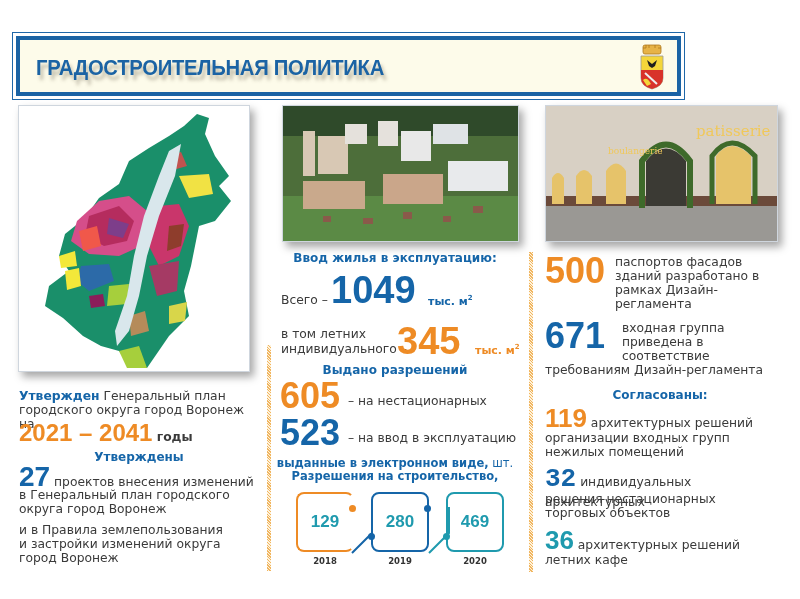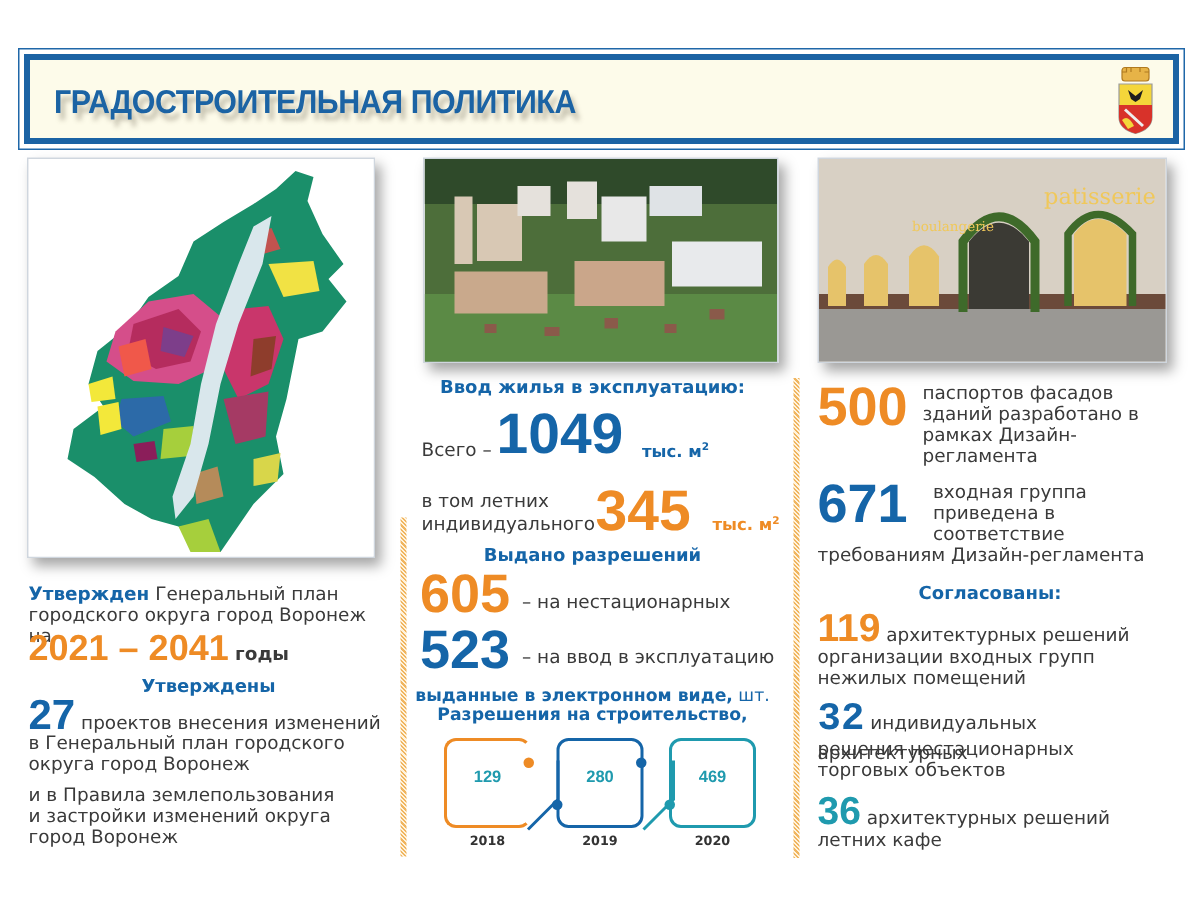--- a/index.html
+++ b/index.html
@@ -1,21 +1,21 @@
 <!DOCTYPE html>
 <html><head>
   <meta charset="utf-8">
   <style>
     * { box-sizing: border-box; margin: 0; padding: 0; }
     html, body { width: 800px; height: 599px; background: #ffffff; overflow: hidden; }
     body { position: relative; font-family: "DejaVu Sans", "Liberation Sans", sans-serif; color: #3a3a3a; }
 
     
     .banner {
-      position: absolute; left: 12px; top: 32px; width: 778px; height: 68px;
+      position: absolute; left: 12px; top: 32px; width: 673px; height: 68px;
       border: 1px solid #1f67a8; padding: 3px; background: #fff;
     }
     .banner-inner {
       width: 100%; height: 100%;
       border: 4px solid #1b63a4; background: #fdfbea;
       position: relative;
     }
     .banner-title {
       position: absolute; left: 16px; top: 15px;
       font-family: "Liberation Sans", sans-serif; font-weight: bold;
@@ -51,21 +51,21 @@
     .body { font-size: 12.3px; color: #3a3a3a; }
     .unit { font-size: 11px; font-weight: bold; }
     sup { font-size: 7px; }
 
     
     .tl-box {
       position: absolute; border: 2px solid; border-radius: 8px; width: 58px; height: 60px;
     }
     .tl-num {
       position: absolute; font-family: "Liberation Sans", sans-serif; font-weight: bold;
-      font-size: 11px; color: #1f9aae; width: 58px; text-align: center;
+      font-size: 17px; color: #1f9aae; width: 58px; text-align: center;
     }
     .tl-year { position: absolute; font-size: 8.5px; color: #333; width: 58px; text-align: center; font-weight: bold; }
     .dot { position: absolute; width: 7px; height: 7px; border-radius: 50%; }
   </style>
 </head>
 <body>
 
 <div class="banner">
   <div class="banner-inner">
     <div class="banner-title">ГРАДОСТРОИТЕЛЬНАЯ ПОЛИТИКА</div>

